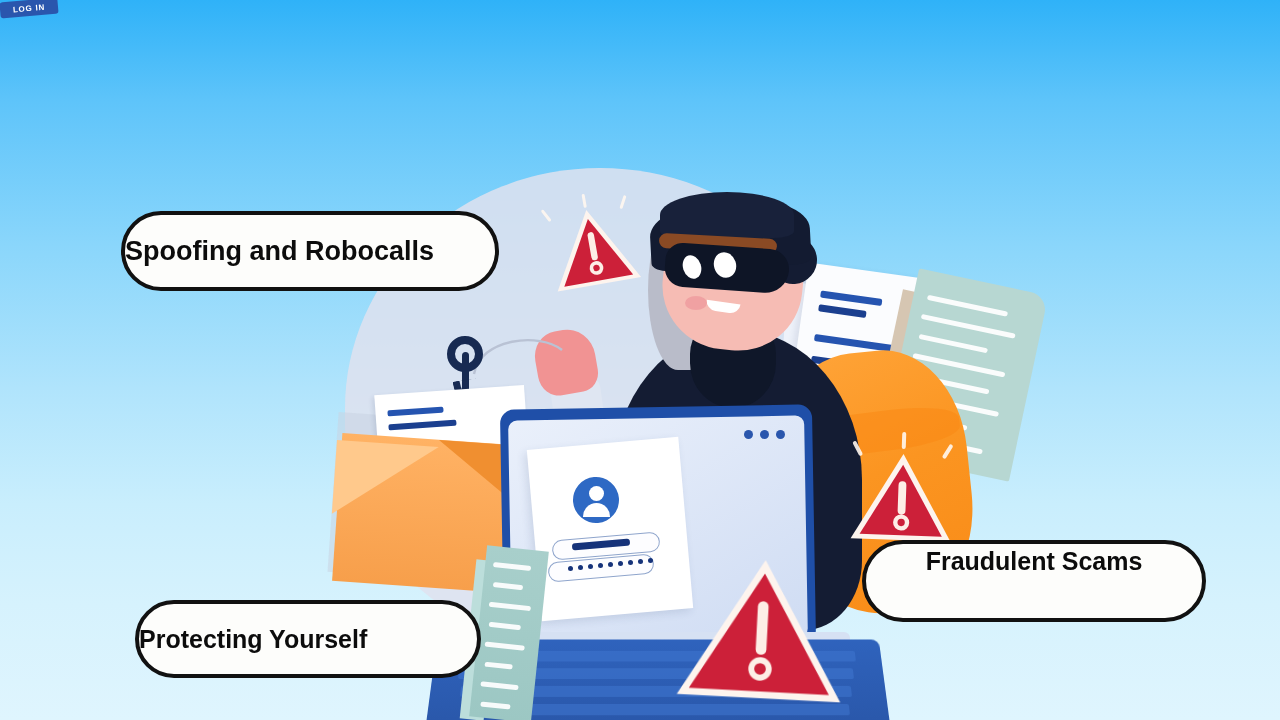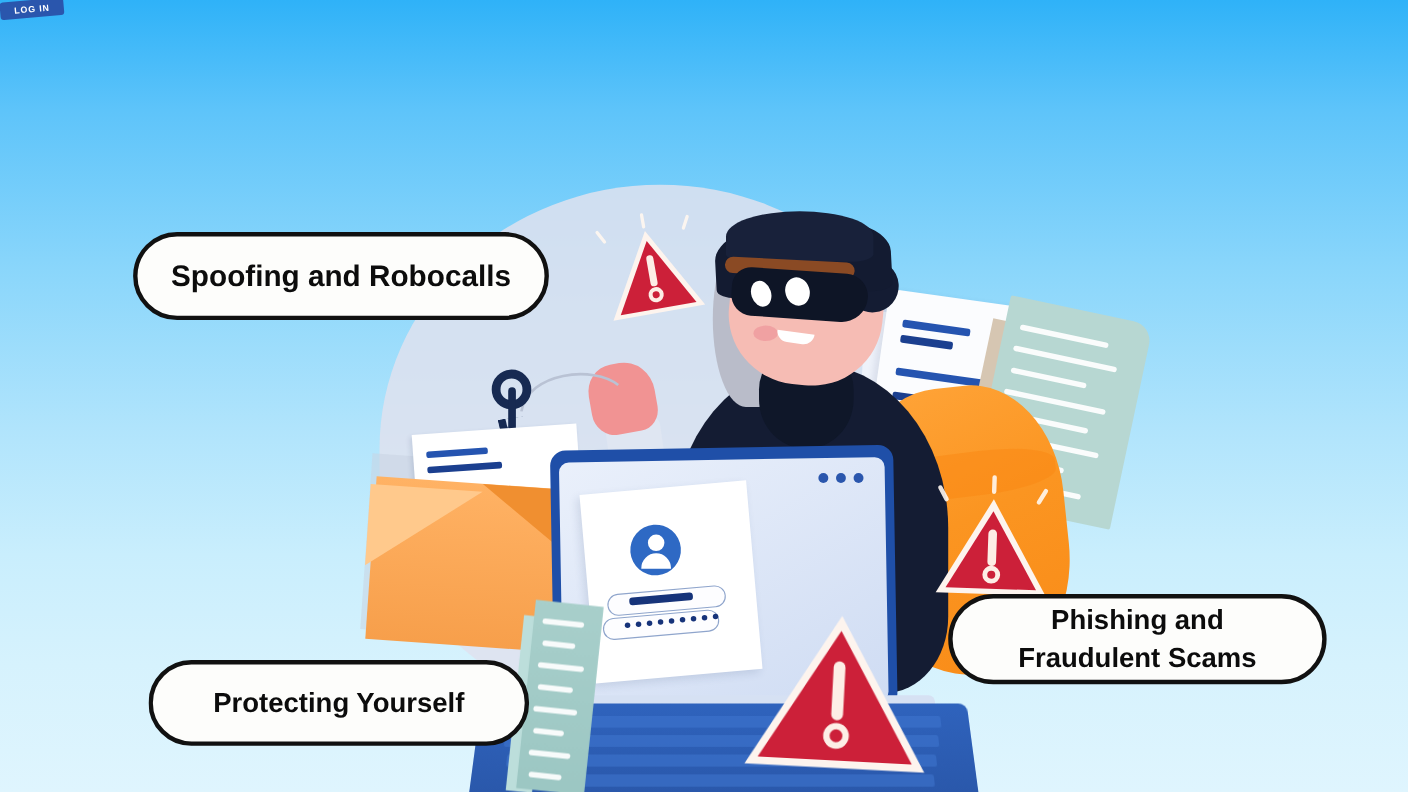--- a/index.html
+++ b/index.html
@@ -43,21 +43,21 @@
   }
 
   
   .chip {
     position: absolute;
     background: #fdfdfb;
     border: 4px solid #111111;
     border-radius: 60px;
     display: flex;
     align-items: center;
-    justify-content: center;
+    justify-content: flex-start;
     text-align: center;
     color: #0c0c0c;
     font-weight: 700;
     z-index: 55;
     box-sizing: border-box;
   }
   .chip-line { display: block; }
 
   #chip-spoofing {
     left: 121px;  top: 211px;
@@ -612,21 +612,20 @@
     </div>
 
   </div>
 
 
   <div class="chip" id="chip-spoofing">
     <span class="chip-line">Spoofing and Robocalls</span>
   </div>
 
   <div class="chip" id="chip-phishing">
-    <span class="chip-line">Phishing and</span>
     <span class="chip-line">Fraudulent Scams</span>
   </div>
 
   <div class="chip" id="chip-protecting">
     <span class="chip-line">Protecting Yourself</span>
   </div>
 
 </div>
 
 </body></html>

